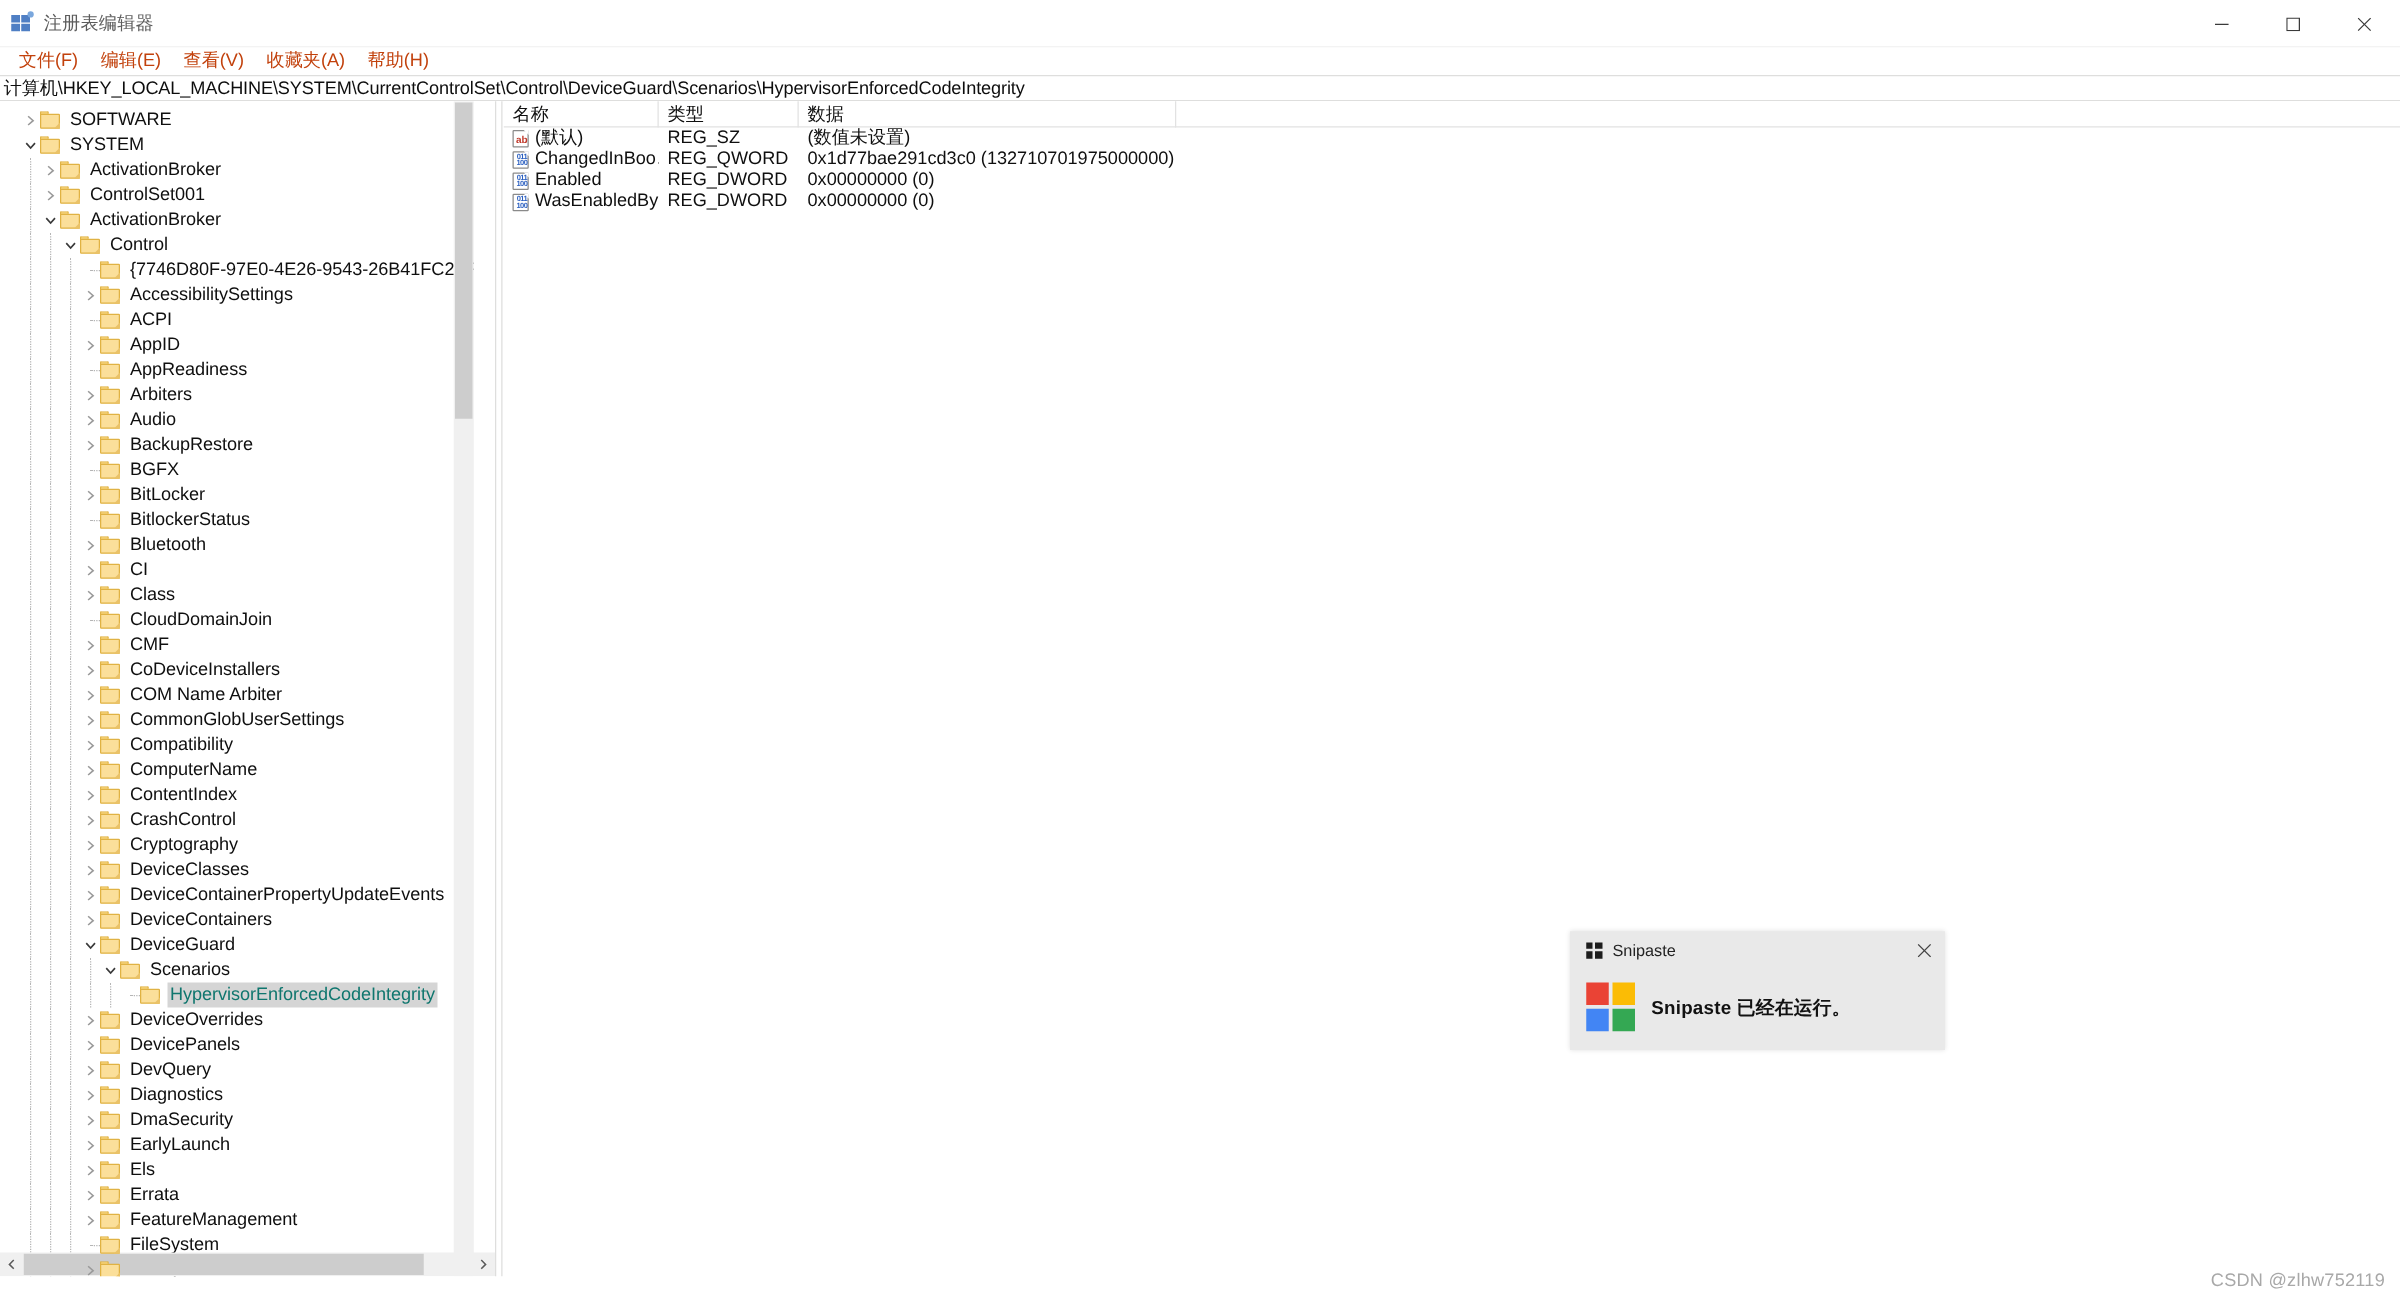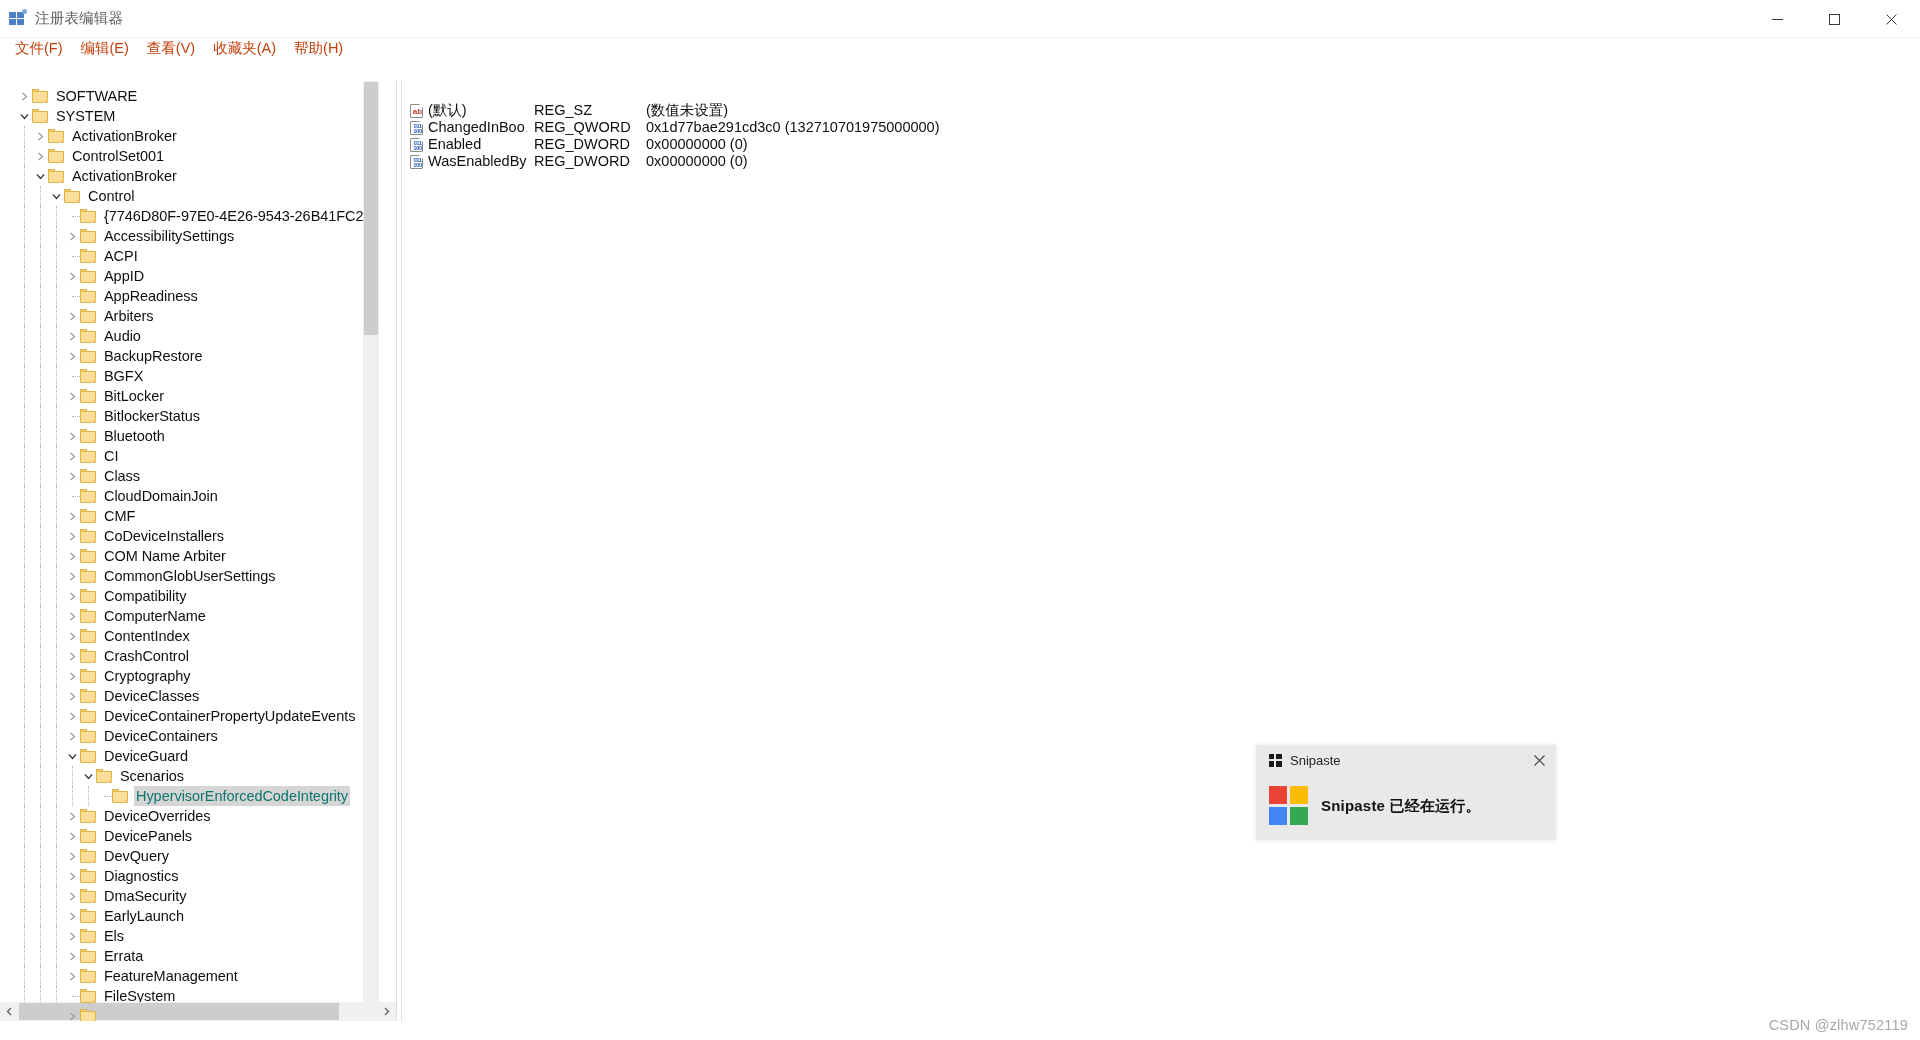--- a/index.html
+++ b/index.html
@@ -405,20 +405,23 @@
   </div>
 
   <div class="menubar">
     <div class="menu-item">文件(F)</div>
     <div class="menu-item">编辑(E)</div>
     <div class="menu-item">查看(V)</div>
     <div class="menu-item">收藏夹(A)</div>
     <div class="menu-item">帮助(H)</div>
   </div>
 
+  <div class="addressbar">
+    <div class="address-text">计算机\HKEY_LOCAL_MACHINE\SYSTEM\CurrentControlSet\Control\DeviceGuard\Scenarios\HypervisorEnforcedCodeIntegrity</div>
+  </div>
 
   <div class="body-area">
 
     <div class="tree-pane">
       <div class="tree-scroll">
         <div class="tree-list" id="tree-list">
             <div class="tree-row">
               <div class="guides"></div>
               <div style="width: 16px; flex: 0 0 auto;"></div>
               <div class="twisty">
@@ -1293,20 +1296,26 @@
           <svg width="7" height="9" viewBox="0 0 7 9">
               <polyline points="2,1 5.5,4.5 2,8" fill="none" stroke="currentColor" stroke-width="1.2"></polyline>
             </svg>
         </div>
       </div>
     </div>
 
     <div class="splitter"></div>
 
     <div class="list-pane">
+      <div class="list-header">
+        <div class="col-h name">名称</div>
+        <div class="col-h type">类型</div>
+        <div class="col-h data">数据</div>
+        <div class="col-h filler"></div>
+      </div>
       <div class="list-rows" id="value-rows">
           <div class="list-row">
             <div class="cell name">
               <div class="val-icon sz">
                 <div class="corner"></div>
                 <div class="glyph">ab</div>
               </div>
               <span>(默认)</span>
             </div>
             <div class="cell type">REG_SZ</div>

